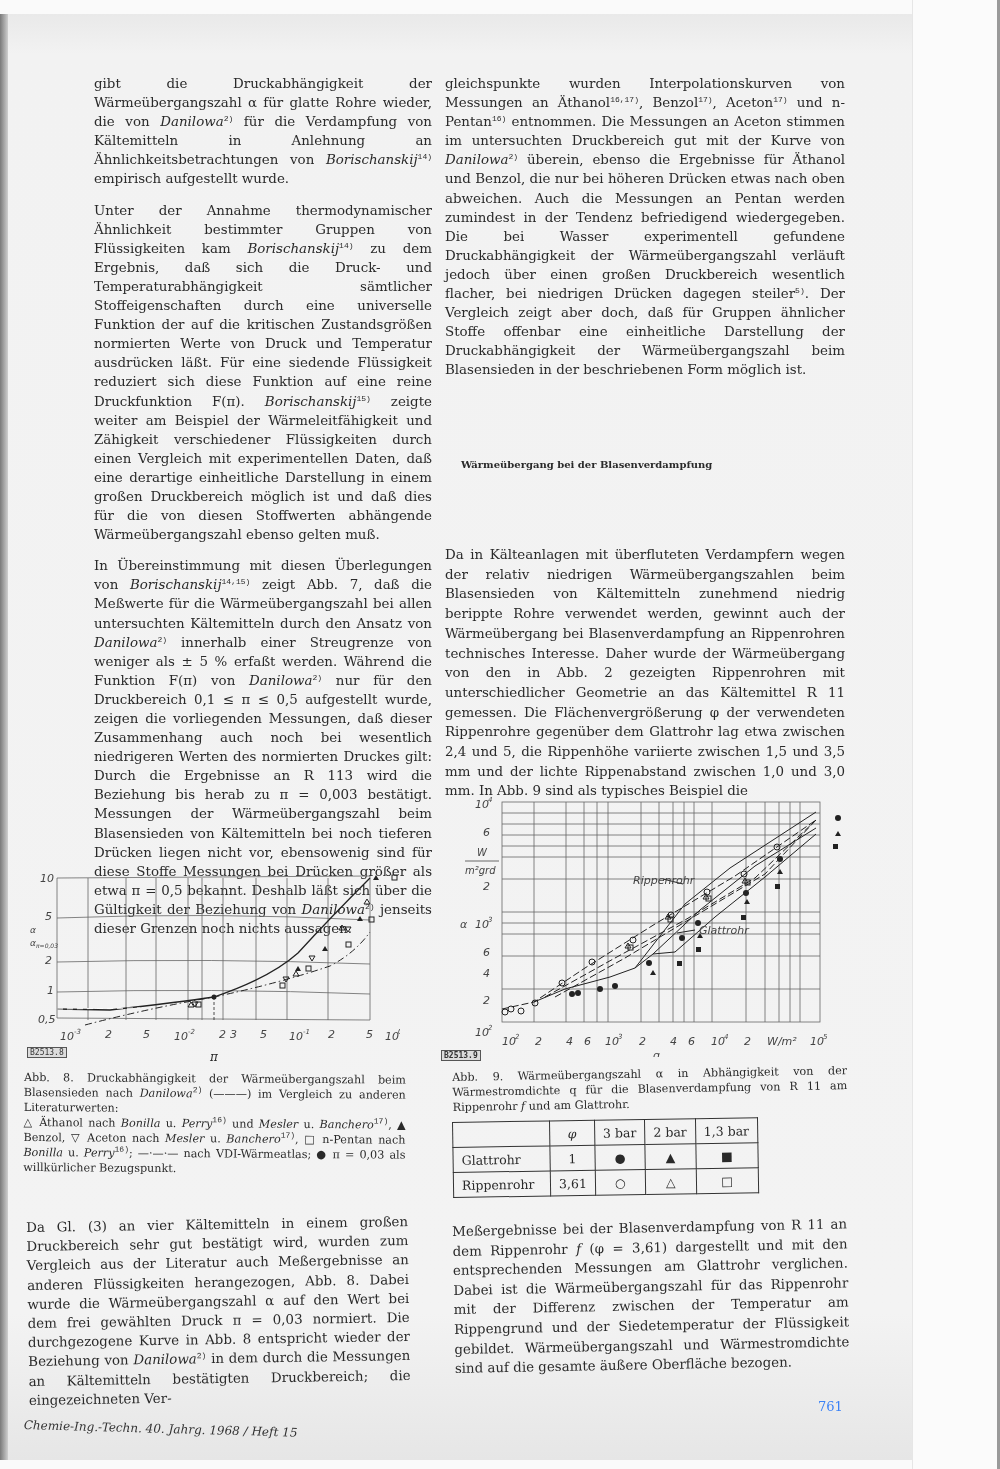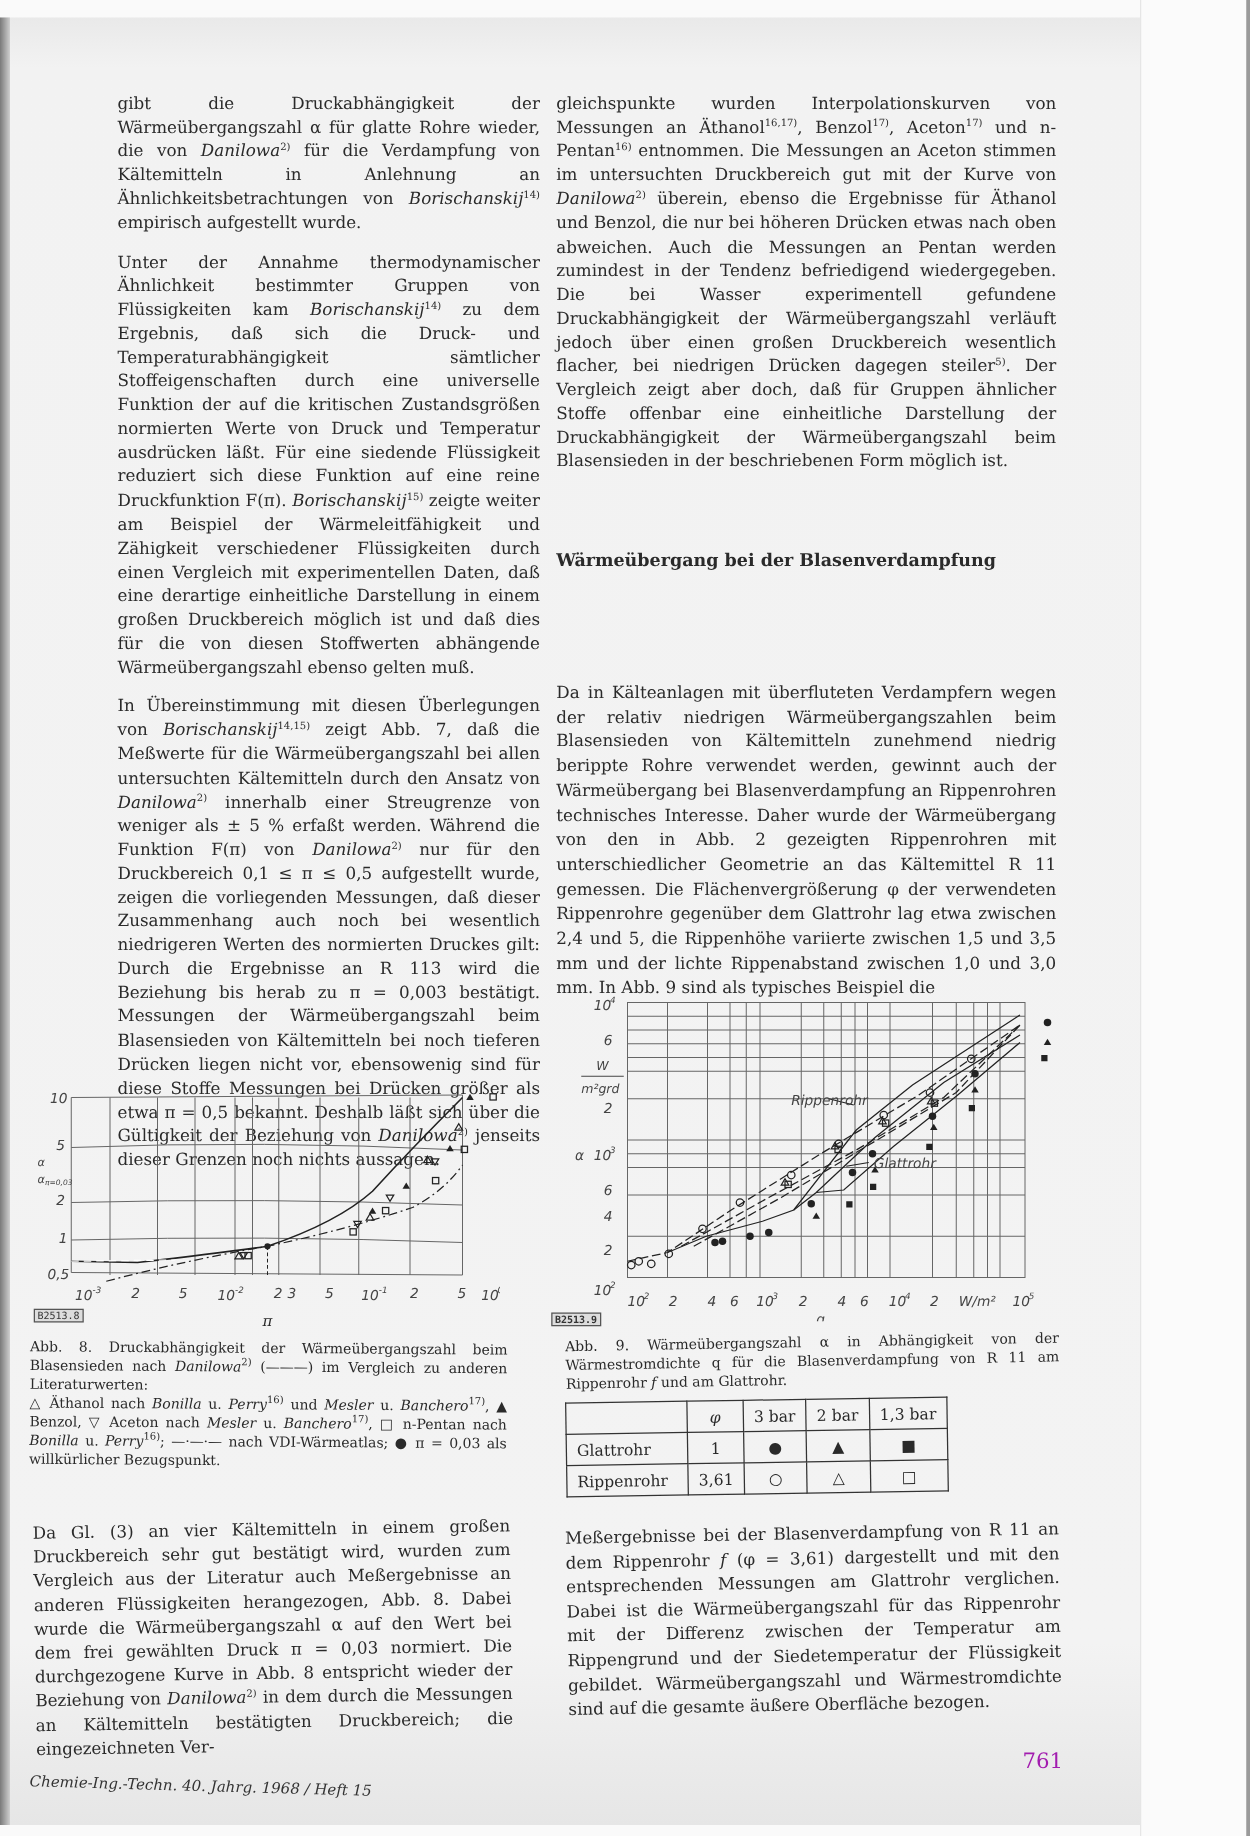--- a/index.html
+++ b/index.html
@@ -6,37 +6,37 @@
   body { width:1000px; height:1469px; background:#fafafa; position:relative; overflow:hidden; font-family:"DejaVu Serif", serif; color:#2a2a2a; }
   .page { position:absolute; left:0; top:14px; width:912px; height:1446px; background:linear-gradient(180deg,#e9e9e9 0px,#f2f2f2 40px,#f3f3f3 1300px,#e6e6e6 1446px); }
   .page-shadow-left { position:absolute; left:0; top:14px; width:8px; height:1446px; background:linear-gradient(90deg,#7a7a7a,#cfcfcf); }
   .right-strip { position:absolute; left:912px; top:0; width:88px; height:1469px; background:#fbfbfb; border-left:1px solid #e6e6e6; }
   .right-edge { position:absolute; left:997px; top:0; width:3px; height:1469px; background:#9a9a9a; }
   .col { position:absolute; font-size:13.4px; line-height:19.1px; text-align:justify; }
   .col p { margin:0 0 12px 0; }
   .left { left:62px; top:74px; width:338px;margin-left:32px; }
   .right { left:445px; top:74px; width:400px; }
   i { font-style:italic; }
-  sup { font-size:8px; vertical-align:5px; line-height:0; }
-  h3 { font-size:14px; font-weight:bold; margin:0; line-height:24px; }
+  sup { font-size:8px; vertical-align:5px; line-height:0;font-family:Liberation Mono, monospace; }
+  h3 { font-size:10px; font-weight:bold; margin:16px; line-height:24px; }
   .heading { position:absolute; left:445px; top:437px; width:400px; }
   .right2 { position:absolute; left:445px; top:510px; width:400px; font-size:13.4px; line-height:19.7px; text-align:justify;margin-top:35px; }
   .left2 { position:absolute; left:26px; top:1218px; width:382px; font-size:13.4px; line-height:19.2px; text-align:justify; transform:rotate(-0.9deg); transform-origin:left top; }
   .right3 { position:absolute; left:452px; top:1222px; width:395px; font-size:13.4px; line-height:19.6px; text-align:justify; transform:rotate(-1.1deg); transform-origin:left top; }
   .caption { position:absolute; font-size:11.2px; line-height:15px; text-align:justify; }
   .cap8 { left:24px; top:1070px; width:382px; transform:rotate(0.4deg); transform-origin:left top; }
   .cap9 { left:452px; top:1070px; width:395px; transform:rotate(-1deg); transform-origin:left top; }
   .chart { position:absolute; }
   .chart svg text { font-family:"DejaVu Sans", sans-serif; font-style:italic; fill:#444; }
   .figtag { position:absolute; font-family:"DejaVu Sans Mono", monospace; font-size:8px; border:1px solid #555; padding:0 2px; color:#333; background:#ddd; }
   .legend-table { position:absolute; left:452px; top:1122px; border-collapse:collapse; font-size:12.5px; transform:rotate(-0.9deg); transform-origin:left top; }
   .legend-table td { border:1.5px solid #333; padding:3px 8px; text-align:center; height:18px; }
   .legend-table td.rowlbl { text-align:left; width:80px; }
   .footer { position:absolute; left:24px; top:1418px; font-size:12px; font-style:italic; transform:rotate(1.6deg); transform-origin:left top; color:#333; }
-  .pagenum { position:absolute; left:818px; top:1399px; font-size:17px; color:#a21caf; }
+  .pagenum { position:absolute; left:818px; top:1399px; font-size:13px; color:#3b82f6; }
 </style>
 </head>
 <body>
 
 <div class="page"></div>
 <div class="page-shadow-left"></div>
 <div class="right-strip"></div>
 <div class="right-edge"></div>
 
 <div class="col left">

